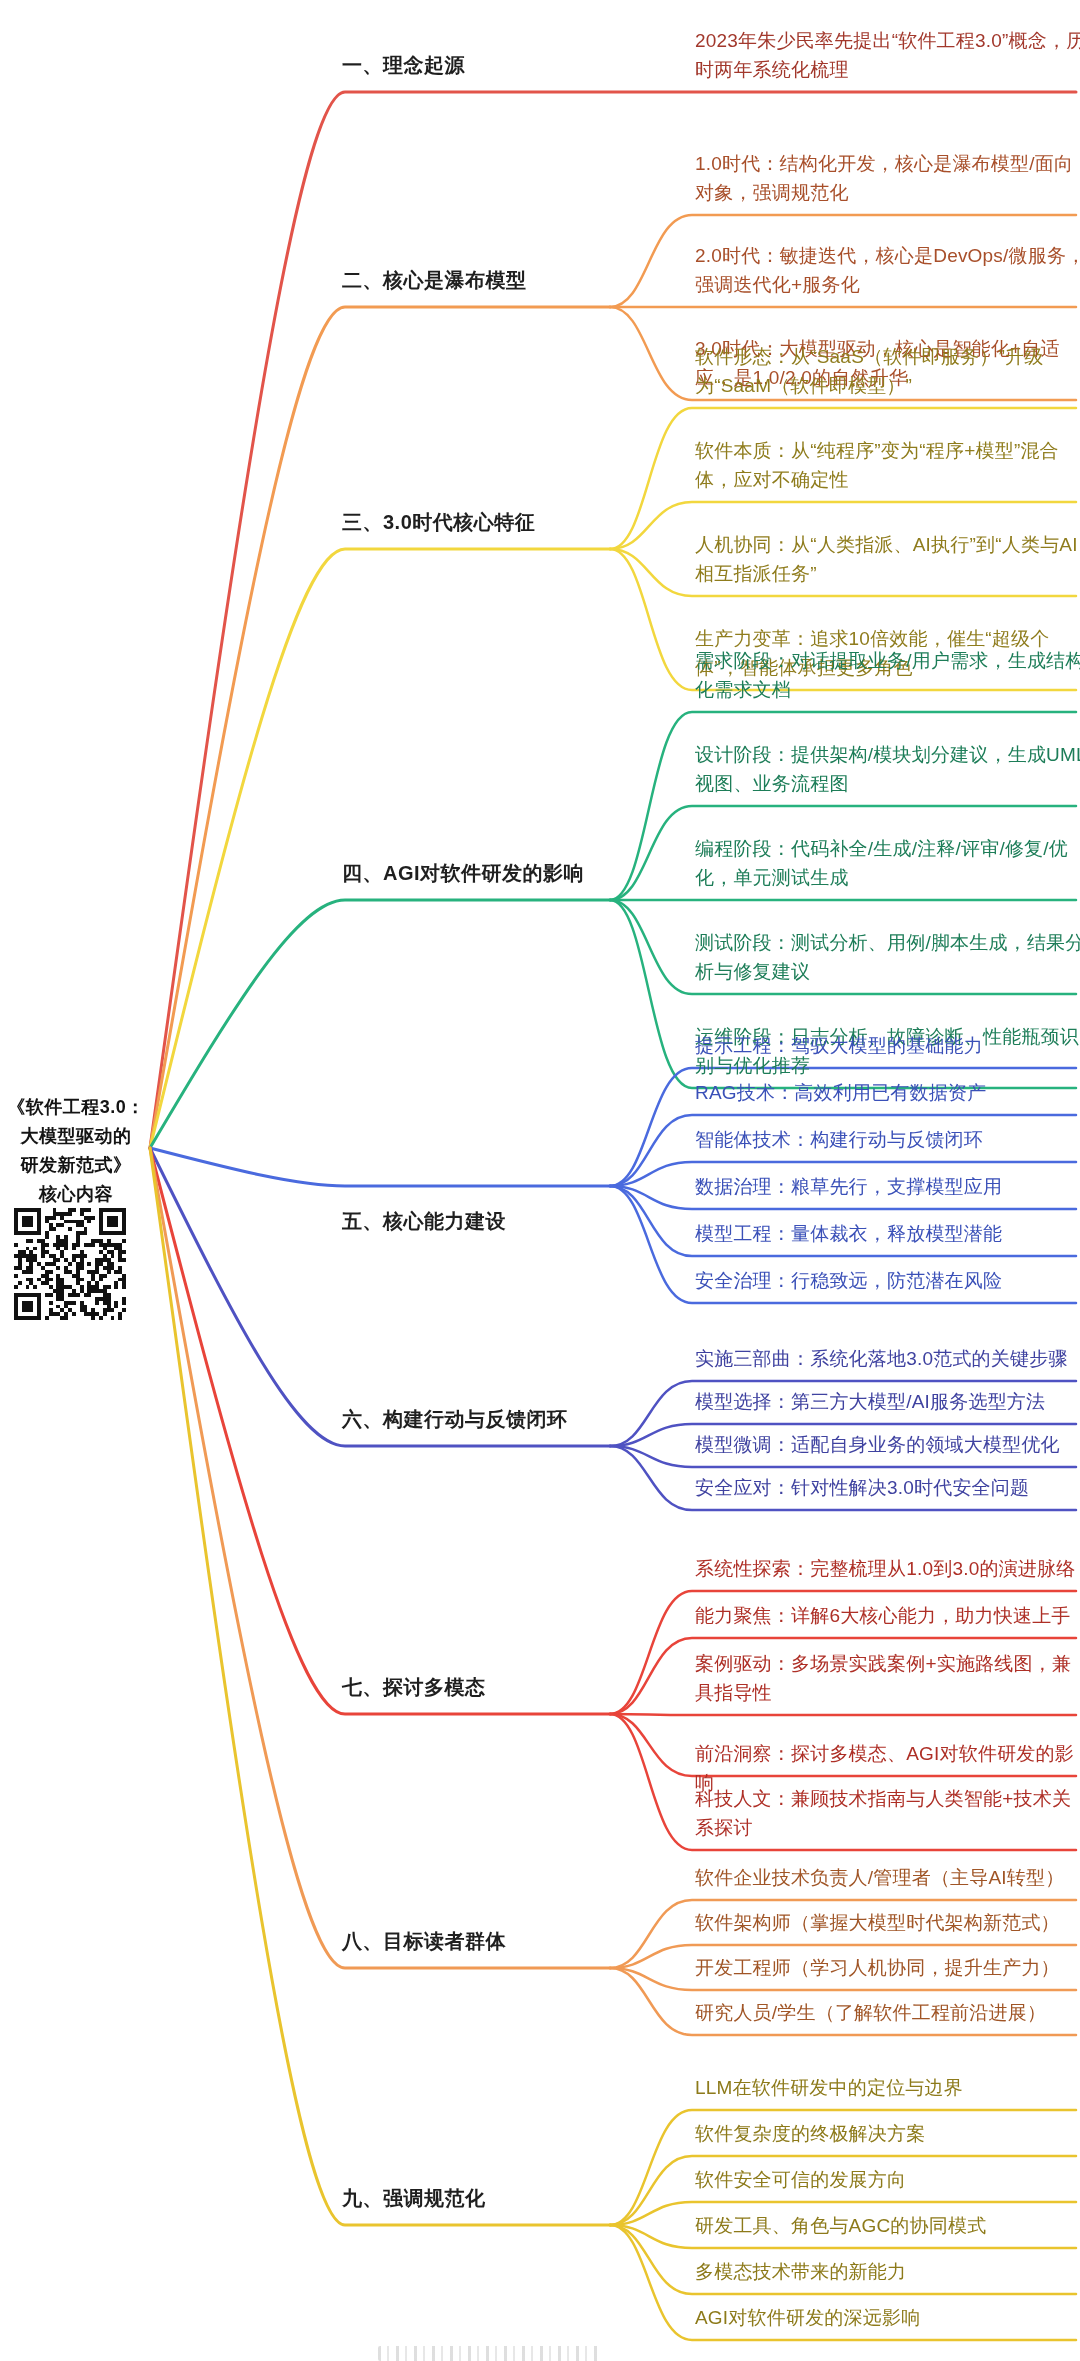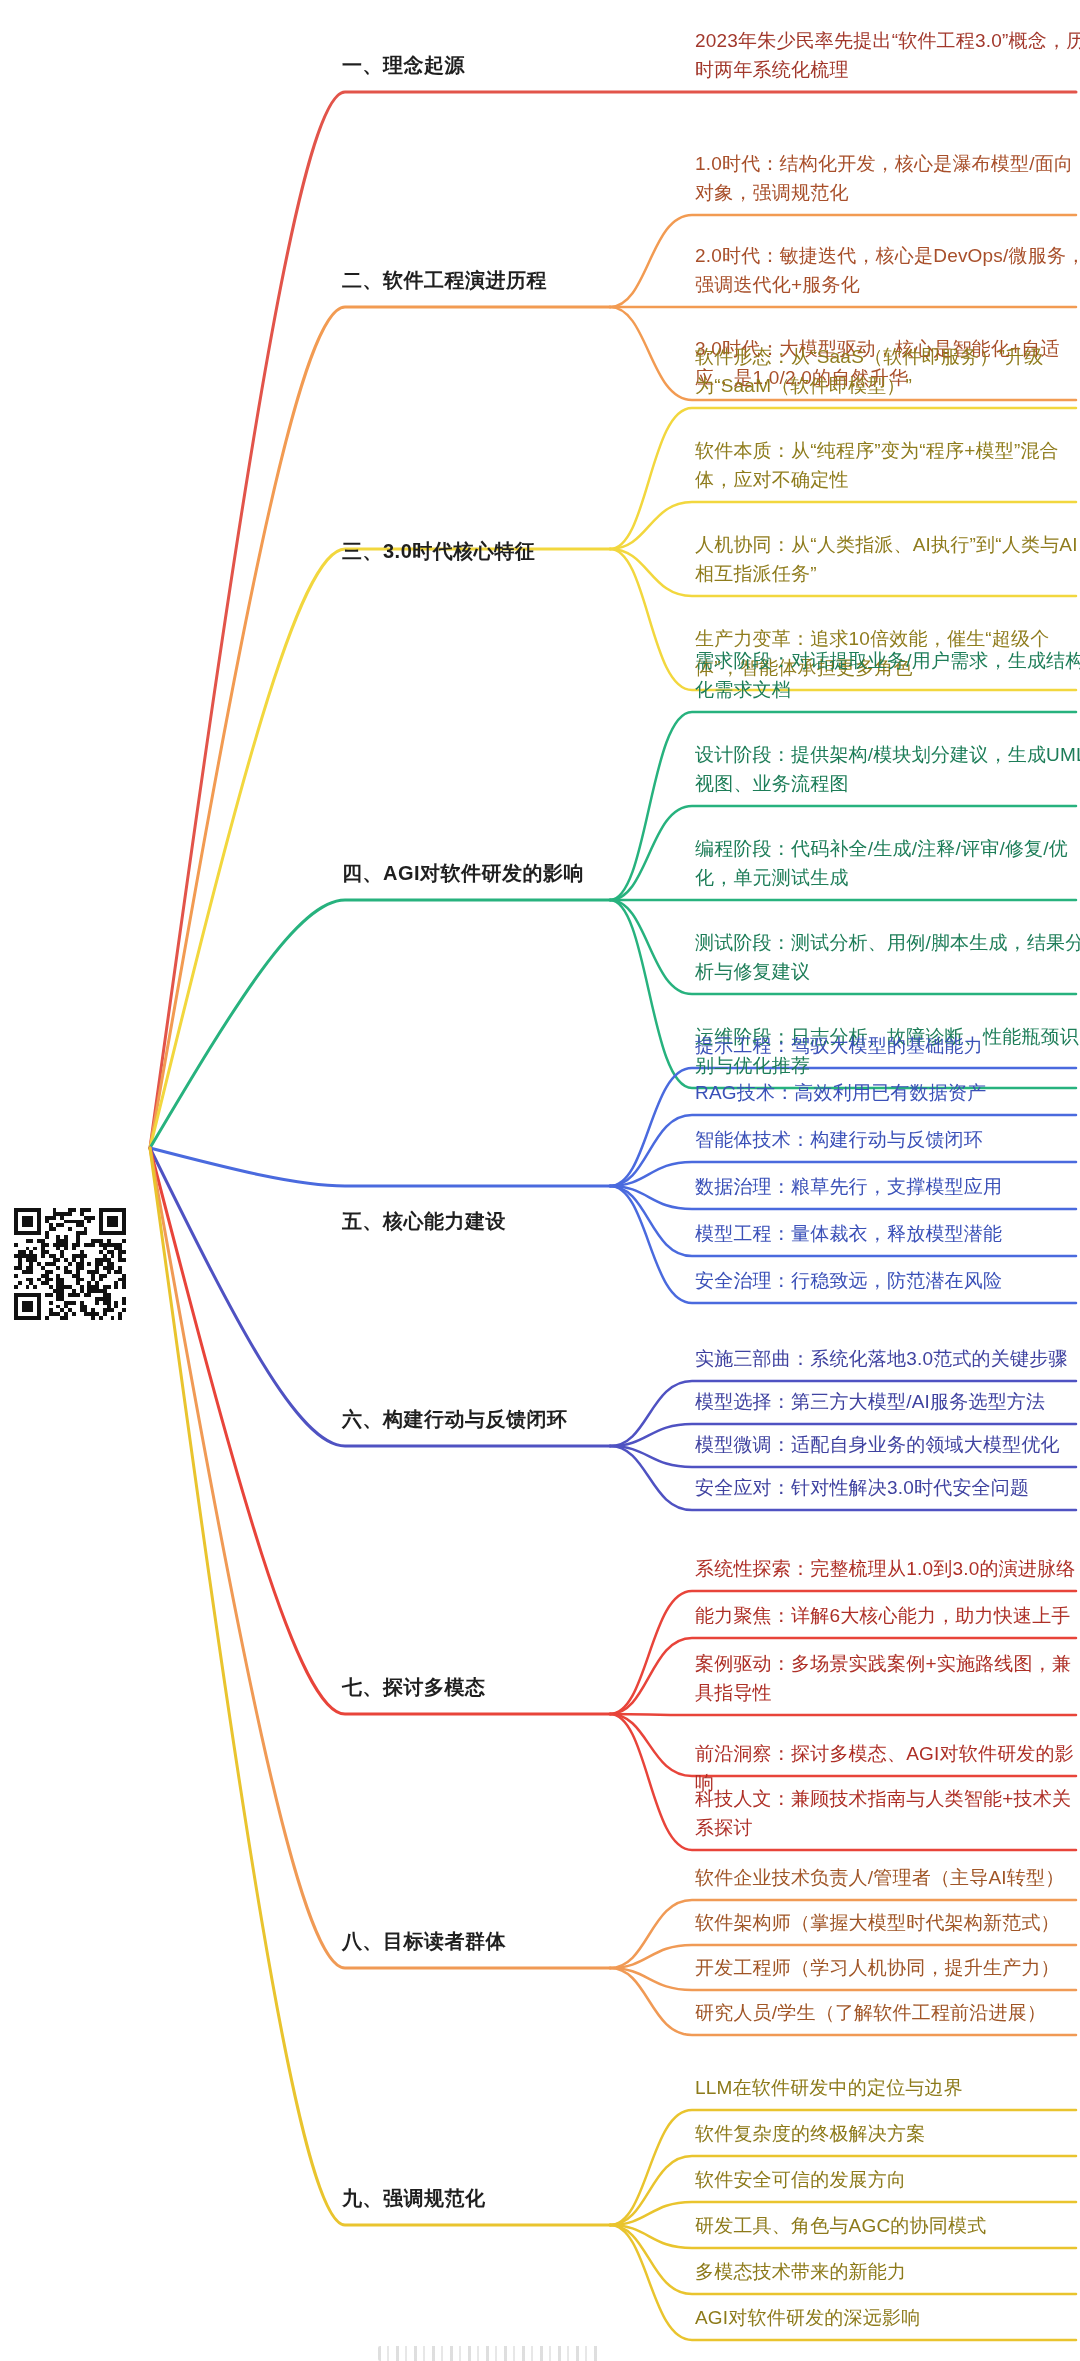--- a/index.html
+++ b/index.html
@@ -77,20 +77,26 @@
       <path d="M 610,1968 C 648,1968 650,2035 692,2035 L 1076,2035" fill="none" stroke="#f09a55" stroke-width="2.5" stroke-linecap="round"></path>
       <path d="M 150,1148 C 235,1772.6599999999999 298,2225 345,2225 L 610,2225" fill="none" stroke="#e9c42e" stroke-width="3" stroke-linecap="round"></path>
       <path d="M 610,2225 C 648,2225 650,2110 692,2110 L 1076,2110" fill="none" stroke="#e9c42e" stroke-width="2.5" stroke-linecap="round"></path>
       <path d="M 610,2225 C 648,2225 650,2156 692,2156 L 1076,2156" fill="none" stroke="#e9c42e" stroke-width="2.5" stroke-linecap="round"></path>
       <path d="M 610,2225 C 648,2225 650,2202 692,2202 L 1076,2202" fill="none" stroke="#e9c42e" stroke-width="2.5" stroke-linecap="round"></path>
       <path d="M 610,2225 C 648,2225 650,2248 692,2248 L 1076,2248" fill="none" stroke="#e9c42e" stroke-width="2.5" stroke-linecap="round"></path>
       <path d="M 610,2225 C 648,2225 650,2294 692,2294 L 1076,2294" fill="none" stroke="#e9c42e" stroke-width="2.5" stroke-linecap="round"></path>
       <path d="M 610,2225 C 648,2225 650,2340 692,2340 L 1076,2340" fill="none" stroke="#e9c42e" stroke-width="2.5" stroke-linecap="round"></path>
     </svg>
 
+  <div class="central">
+    <span>《软件工程3.0：</span>
+    <span>大模型驱动的</span>
+    <span>研发新范式》</span>
+    <span>核心内容</span>
+  </div>
   <svg id="qr" viewBox="0 0 29 29" shape-rendering="crispEdges" xmlns="http://www.w3.org/2000/svg">
       <rect x="10" y="0" width="1" height="1" fill="#111"></rect>
       <rect x="14" y="0" width="1" height="1" fill="#111"></rect>
       <rect x="15" y="0" width="1" height="1" fill="#111"></rect>
       <rect x="17" y="0" width="1" height="1" fill="#111"></rect>
       <rect x="18" y="0" width="1" height="1" fill="#111"></rect>
       <rect x="19" y="0" width="1" height="1" fill="#111"></rect>
       <rect x="10" y="1" width="1" height="1" fill="#111"></rect>
       <rect x="11" y="1" width="1" height="1" fill="#111"></rect>
       <rect x="12" y="1" width="1" height="1" fill="#111"></rect>
@@ -381,22 +387,22 @@
       <rect x="2" y="2" width="3" height="3" fill="#111"></rect>
       <rect x="22" y="0" width="7" height="7" fill="#111"></rect>
       <rect x="23" y="1" width="5" height="5" fill="#fff"></rect>
       <rect x="24" y="2" width="3" height="3" fill="#111"></rect>
       <rect x="0" y="22" width="7" height="7" fill="#111"></rect>
       <rect x="1" y="23" width="5" height="5" fill="#fff"></rect>
       <rect x="2" y="24" width="3" height="3" fill="#111"></rect>
     </svg>
 
   <div class="title" style="top:52px">一、理念起源</div>
-  <div class="title" style="top:267px">二、软件工程演进历程</div>
-  <div class="title" style="top:538px">三、3.0时代核心特征</div>
+  <div class="title" style="top:267px">二、核心是瀑布模型</div>
+  <div class="title" style="top:509px">三、3.0时代核心特征</div>
   <div class="title" style="top:860px">四、AGI对软件研发的影响</div>
   <div class="title" style="top:1208px">五、核心能力建设</div>
   <div class="title" style="top:1406px">六、构建行动与反馈闭环</div>
   <div class="title" style="top:1674px">七、探讨多模态</div>
   <div class="title" style="top:1928px">八、目标读者群体</div>
   <div class="title" style="top:2185px">九、强调规范化</div>
 
   <div class="leaf b1" style="top:26px">2023年朱少民率先提出“软件工程3.0”概念，历时两年系统化梳理</div>
 
   <div class="leaf b2" style="top:149px">1.0时代：结构化开发，核心是瀑布模型/面向对象，强调规范化</div>

